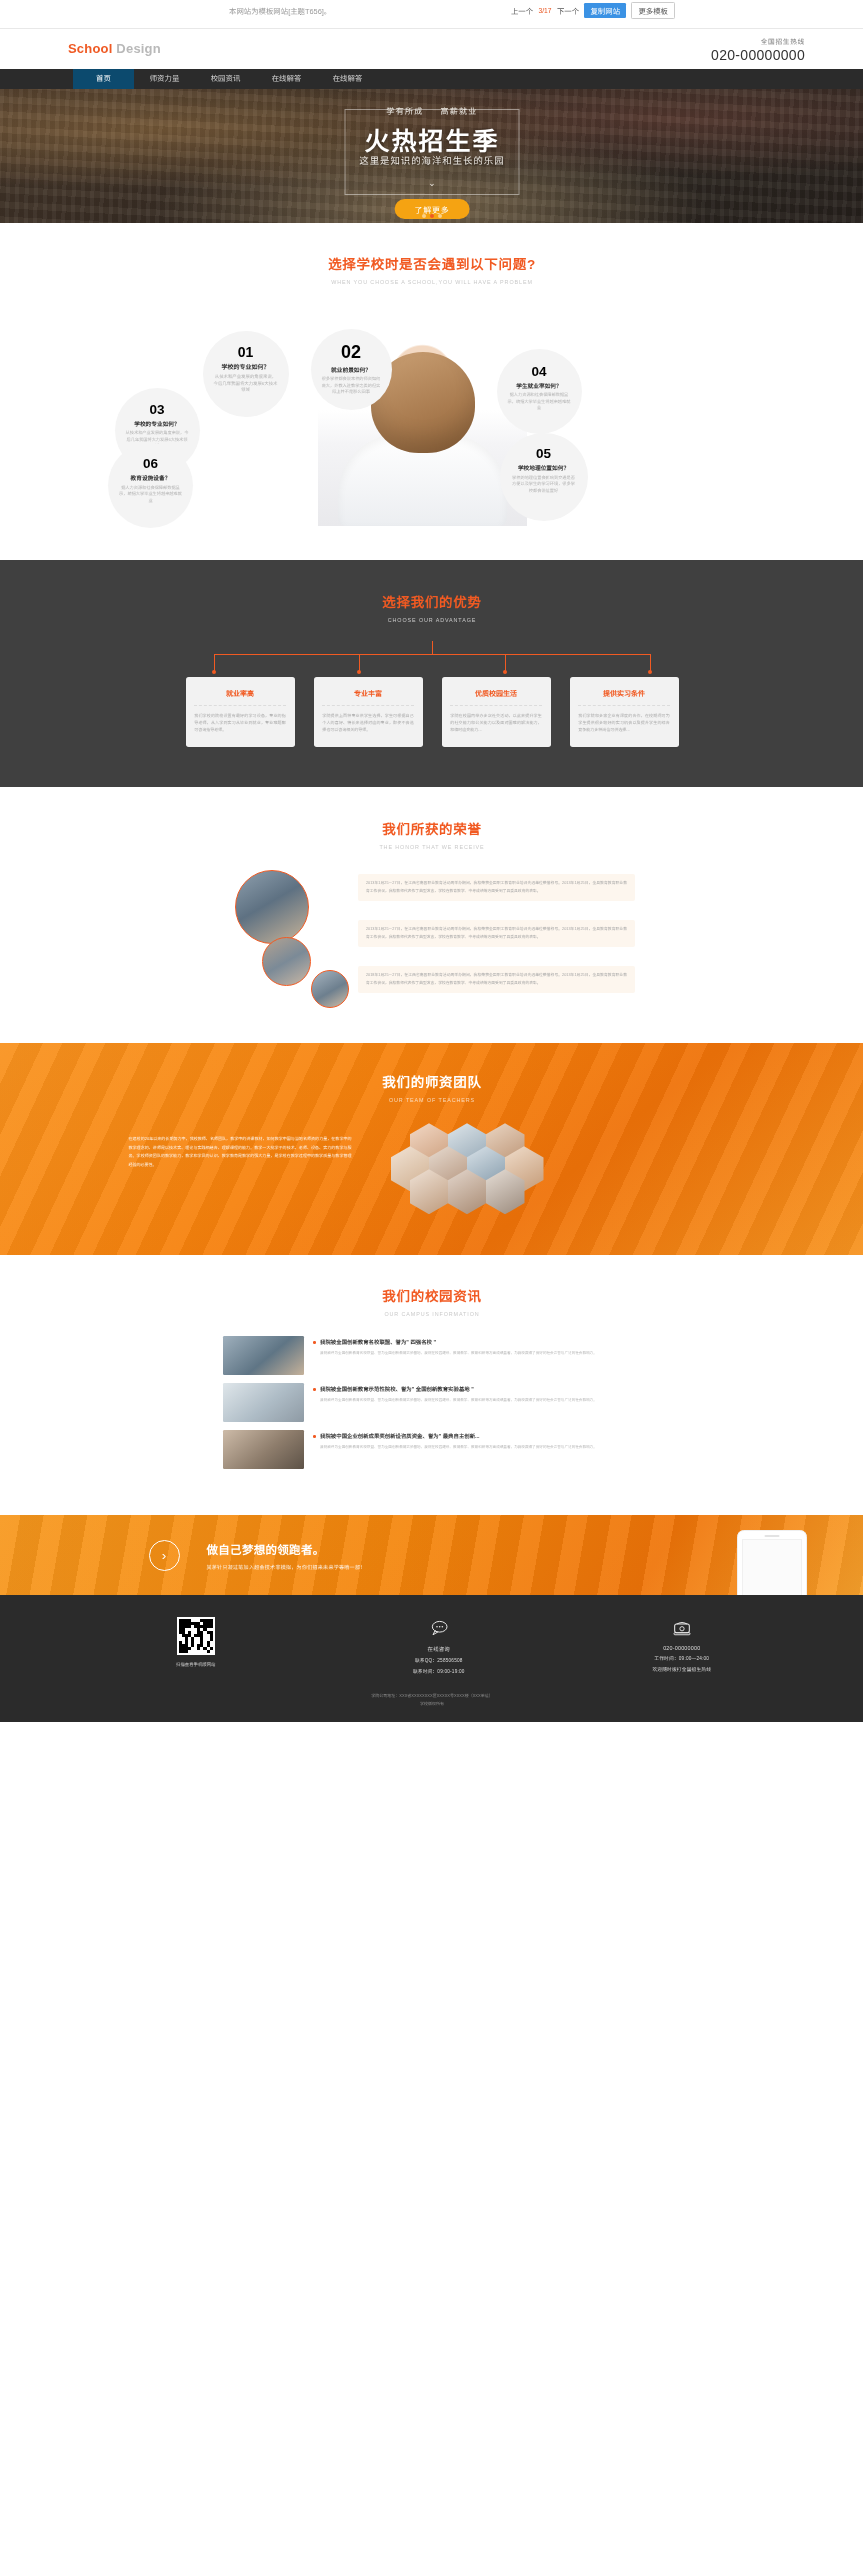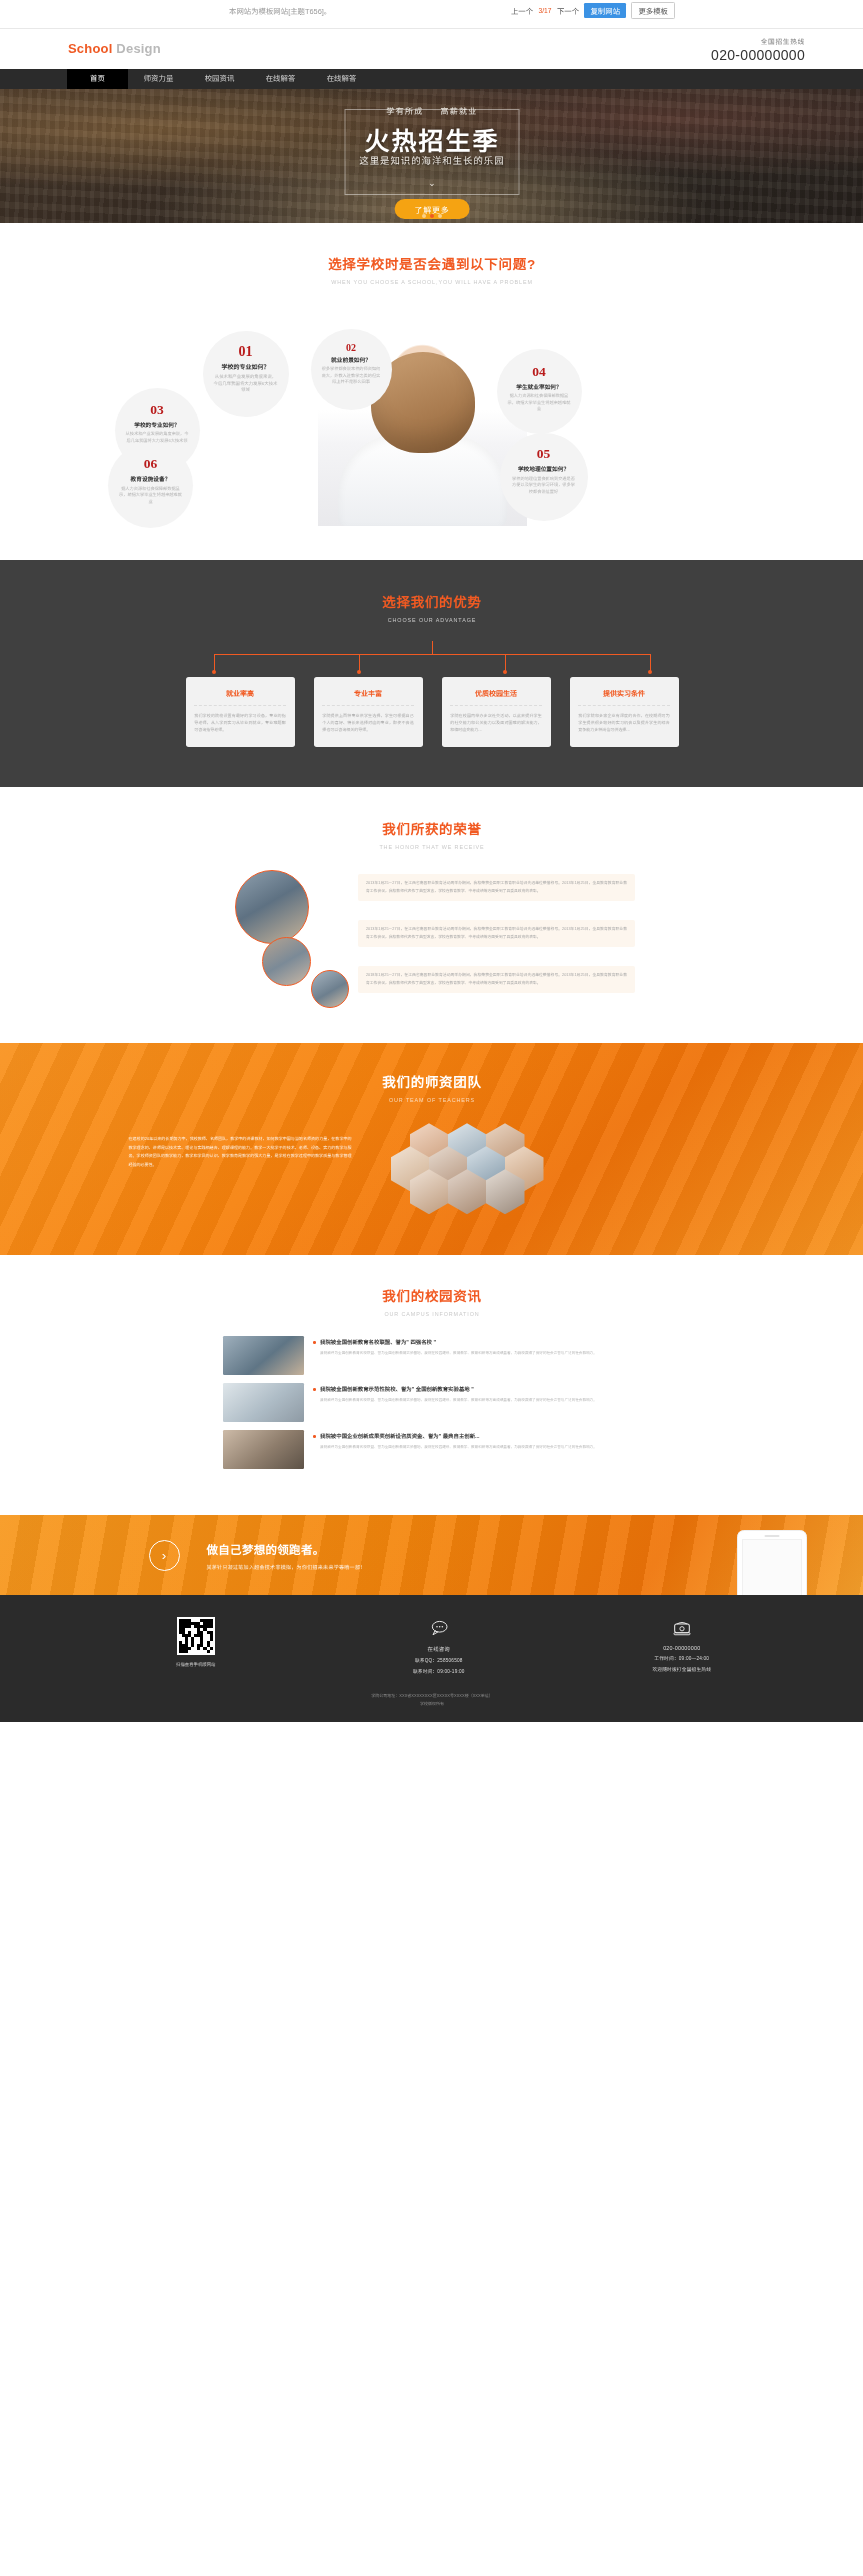--- a/index.html
+++ b/index.html
@@ -31,21 +31,21 @@
   .hotline .hl-label { font-size:6.7px; color:#777; letter-spacing:0.7px; }
   .hotline .hl-num { font-size:14px; color:#333; letter-spacing:0.3px; margin-top:1.3px; font-family:"Liberation Sans",sans-serif; }
 
   
   .nav { height:20px; background:#2b2b2b; display:flex; }
   .nav-inner { width:594px; margin:0 auto 0 67px; display:flex; }
   .nav-item {
     width:61px; height:20px; line-height:20px; text-align:center;
     color:#d6d6d6; font-size:7.4px; cursor:pointer;
   }
-  .nav-item.active { background:#000000; color:#fff; }
+  .nav-item.active { background:#0c4a6e; color:#fff;margin-left:6px; }
 
   
   .hero {
     height:134px; position:relative; overflow:hidden;
     background:
       radial-gradient(ellipse at 18% 30%, rgba(160,120,70,.55), rgba(0,0,0,0) 45%),
       radial-gradient(ellipse at 78% 22%, rgba(120,70,60,.5), rgba(0,0,0,0) 40%),
       radial-gradient(ellipse at 50% 88%, rgba(210,180,130,.45), rgba(0,0,0,0) 45%),
       linear-gradient(160deg,#4a3a2c 0%,#3a2f26 35%,#2c2722 70%,#241f1c 100%);
   }
@@ -105,34 +105,34 @@
     content:""; position:absolute; left:53px; top:19px; width:104px; height:101px; border-radius:50% 50% 46% 46%;
     background:linear-gradient(160deg,#caa074,#a97b4f 60%,#8c6138);
     box-shadow:inset 0 -15px 20px rgba(0,0,0,.12);
   }
   .girl::before{
     content:""; position:absolute; left:20px; top:101px; width:169px; height:92px;
     background:linear-gradient(180deg,#ffffff,#eceef1); border-radius:61px 61px 8px 8px;
     box-shadow:inset 0 4px 9.4px rgba(0,0,0,.05);
   }
   .bubble { position:absolute; border-radius:50%; background:#f4f4f4; text-align:center; }
-  .bub-num { color:#b91c1c; font-weight:bold;font-family:Liberation Serif, serif; }
+  .bub-num { color:#000000; font-weight:bold; }
   .bub-q { color:#333; font-weight:bold; }
   .bub-d { color:#b3b3b3; line-height:1.55; }
 
   
   #b01 { left:108px; top:28px; width:86px; height:86px; }
   #b01 .bub-num{ font-size:14px; margin-top:13.5px;}
   #b01 .bub-q{ font-size:6px; margin-top:2px;}
   #b01 .bub-d{ font-size:4.4px; margin-top:2.7px; padding:0 10.8px;}
   #b01::after{ border-width:6px 4.7px 0 4.7px; border-style:solid; border-color:#f4f4f4 transparent transparent transparent; left:35px; bottom:-4.7px;}
 
   
   #b02 { left:216px; top:26px; width:81px; height:81px; }
-  #b02 .bub-num{ font-size:10px; margin-top:13px;}
+  #b02 .bub-num{ font-size:18px; margin-top:13px;}
   #b02 .bub-q{ font-size:5.7px; margin-top:2px;}
   #b02 .bub-d{ font-size:4.2px; margin-top:2.7px; padding:0 9.4px;}
   #b02::after{ border-width:6px 4.7px 0 4.7px; border-style:solid; border-color:#f4f4f4 transparent transparent transparent; left:34px; bottom:-4.7px;}
 
   
   #b03 { left:20px; top:85px; width:85px; height:85px; }
   #b03 .bub-num{ font-size:13.5px; margin-top:14px;}
   #b03 .bub-q{ font-size:5.7px; margin-top:2px;}
   #b03 .bub-d{ font-size:4.2px; margin-top:2.7px; padding:0 10px;}
   #b03::after{ border-width:6px 4.7px 0 4.7px; border-style:solid; border-color:#f4f4f4 transparent transparent transparent; left:35px; bottom:-4.7px;}

